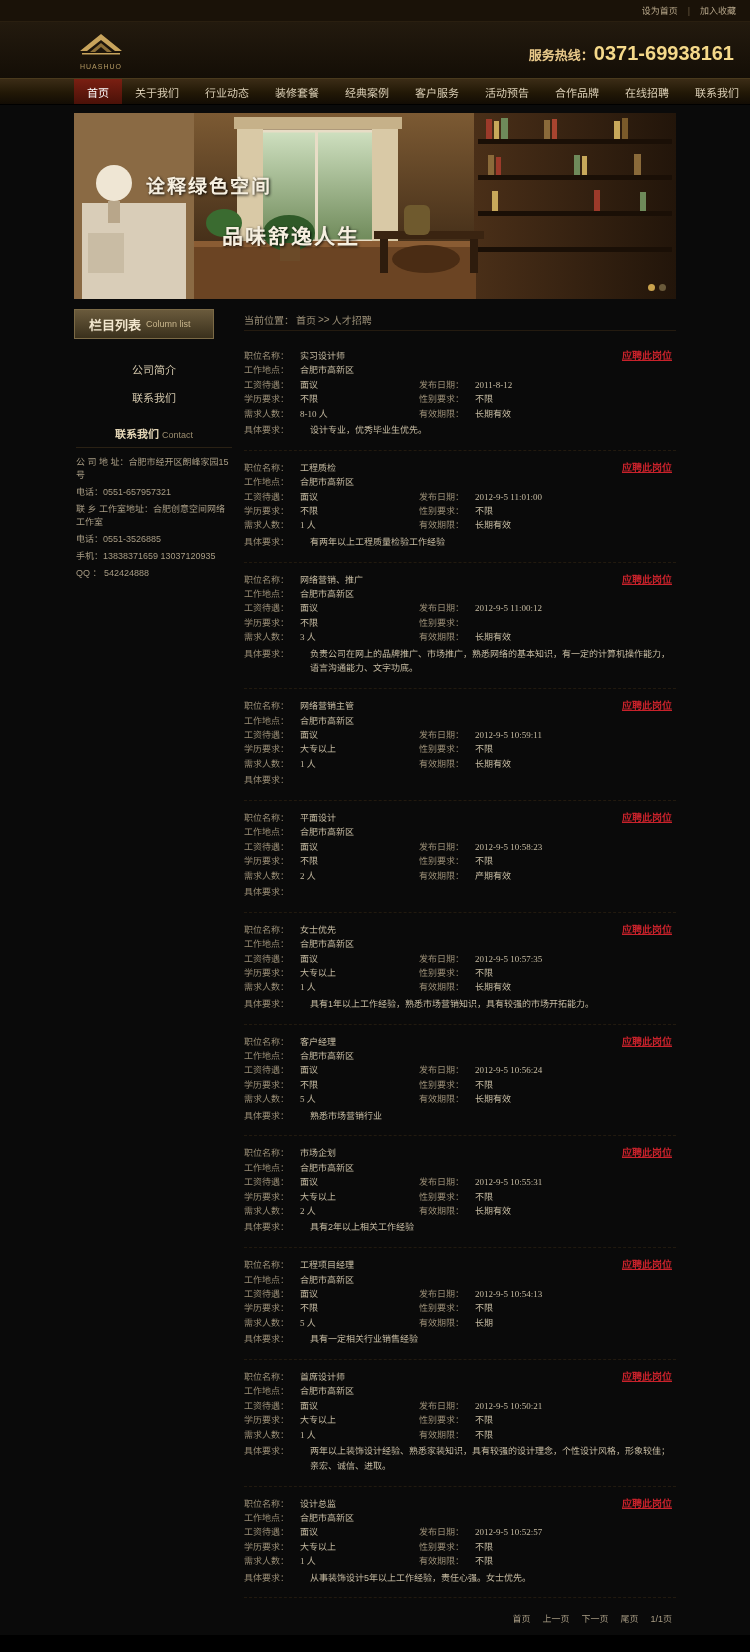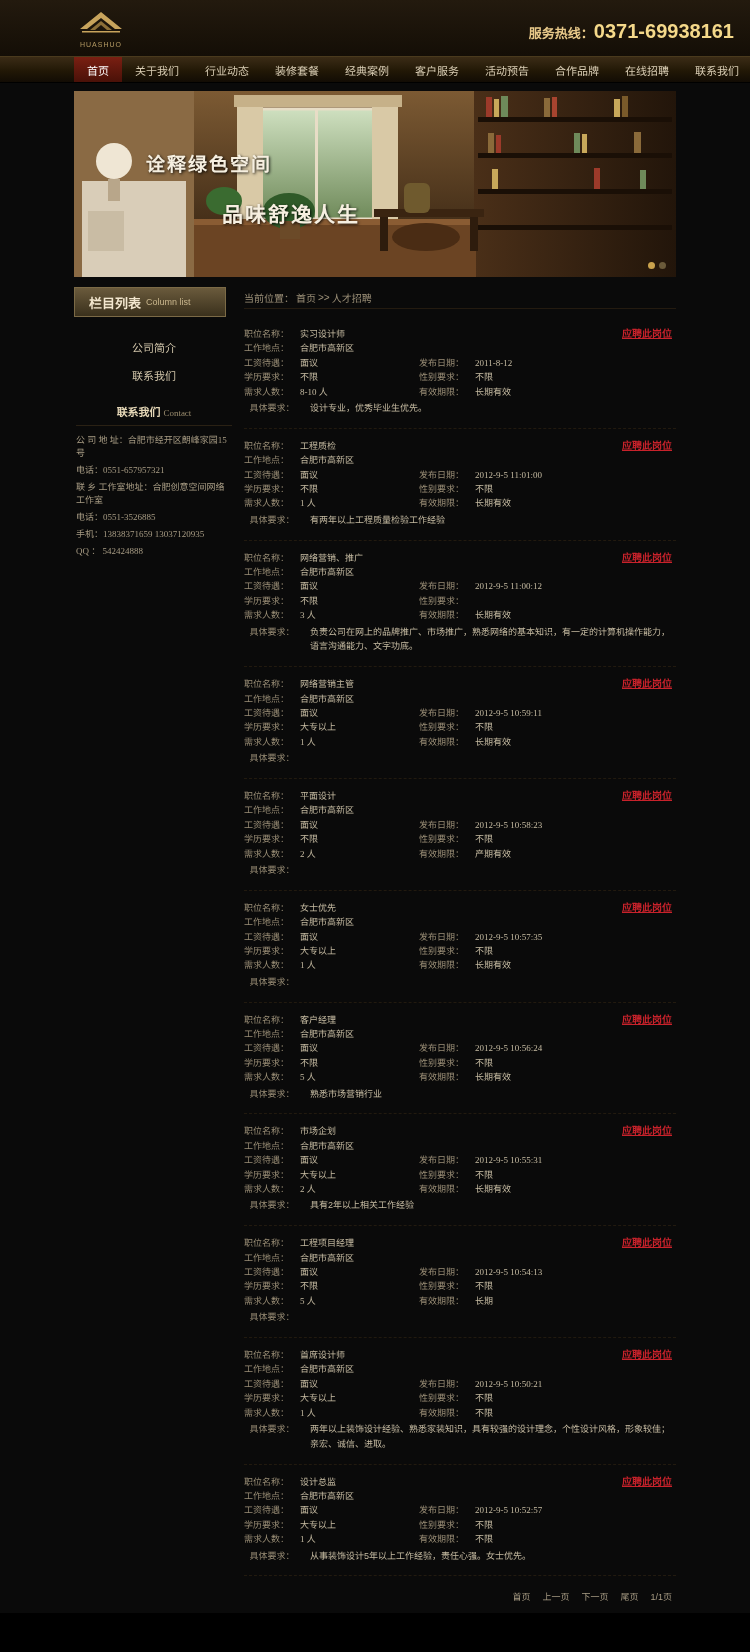--- a/index.html
+++ b/index.html
@@ -88,34 +88,34 @@
   }
   .dot { width: 7px; height: 7px; border-radius: 50%; background: #c9a24d; }
   .dot.off { background: #6a5a3a; }
 
   
   .content { width: 602px; margin: 10px auto 0; display: flex; gap: 10px; }
   .sidebar { width: 160px; flex: 0 0 160px; }
   .main { flex: 1 1 auto; }
 
   .col-title {
-    height: 30px; width: 152px;
+    height: 30px; width: 140px;
     background: linear-gradient(to bottom,#6a5a3c 0%, #3a301c 100%);
     border: 1px solid #7b6a46;
     display: flex; align-items: center; padding-left: 14px; gap: 5px;
   }
   .col-title .cn { color: #f3e7cf; font-size: 13px; font-weight: bold; }
   .col-title .en { color: #c9b68d; font-size: 9px; }
 
   .side-links { margin-top: 16px; text-align: center; }
   .side-links a {
     display: block; color: #cfc3a8; font-size: 11px; text-decoration: none;
     padding: 6px 0;
   }
-  .contact-box { margin-top: 14px; padding: 0 2px; font-family: Liberation Serif, serif; }
+  .contact-box { margin-top: 14px; padding: 0 2px; }
   .contact-head {
     text-align: center; color: #e4d6b6; font-size: 11px; font-weight: bold;
     padding-bottom: 6px; border-bottom: 1px solid #2a2114;
   }
   .contact-head .en { color: #9a8c6e; font-weight: normal; font-size: 9px; }
   .contact-body { padding-top: 8px; }
   .contact-body p {
     margin: 0 0 4px; color: #a89c84; font-size: 9px; line-height: 1.45;
   }
 
@@ -139,35 +139,40 @@
   .jf .k { color: #9a8e76; width: 56px; flex: 0 0 56px; }
   .jf .v { color: #c6bba2; }
   .col-a { width: 175px; flex: 0 0 175px; }
   .col-b { flex: 1 1 auto; }
   .job-apply {
     position: absolute; right: 4px; top: 8px;
     color: #c8222b; font-size: 10px; font-weight: bold;
     background: rgba(0,0,0,0); cursor: pointer;
   }
   .job-req { display: flex; font-size: 9px; line-height: 1.65; margin-top: 2px; }
-  .job-req .k { color: #9a8e76; width: 56px; flex: 0 0 56px; text-align: center; }
+  .job-req .k { color: #9a8e76; width: 56px; flex: 0 0 56px; }
   .job-req .v { color: #c6bba2; flex: 1 1 auto; padding-left: 10px; }
 
   
   .pager {
     display: flex; justify-content: flex-end; align-items: center; gap: 12px;
     padding: 14px 4px 10px; font-size: 9px; color: #a89c84;
   }
   .pager a { color: #a89c84; text-decoration: none; cursor: pointer; }
 </style>
 </head>
 <body>
 
 <div class="page">
 
+  <div class="topbar">
+    <a href="#">设为首页</a>
+    <span class="sep">|</span>
+    <a href="#">加入收藏</a>
+  </div>
 
   <div class="header">
     <div class="logo-mark">
       <svg width="50" height="30" viewBox="0 0 50 30" aria-hidden="true">
         <polygon points="25,3 46,20 39,20 25,9 11,20 4,20" fill="#c8a45c"></polygon>
         <polygon points="25,12 36,21 31,21 25,16 19,21 14,21" fill="#8c6f38"></polygon>
         <rect x="6" y="22" width="38" height="1.5" fill="#c8a45c"></rect>
       </svg>
       <div style="color:#b59a63;font-size:7px;letter-spacing:1px;margin-top:2px;">HUASHUO</div>
     </div>
@@ -681,20 +686,21 @@
               </div>
               <div class="col-b">
                 <div class="jf">
                   <span class="k">有效期限：</span>
                   <span class="v">长期有效</span>
                 </div>
               </div>
             </div>
             <div class="job-req">
               <span class="k">具体要求：</span>
+              <span class="v">具有1年以上工作经验，熟悉市场营销知识，具有较强的市场开拓能力。</span>
             </div>
             <a class="job-apply" href="#">应聘此岗位</a>
           </div>
           <div class="job">
             <div class="job-row">
               <div class="col-a">
                 <div class="jf">
                   <span class="k">职位名称：</span>
                   <span class="v">客户经理</span>
                 </div>
@@ -875,20 +881,21 @@
               </div>
               <div class="col-b">
                 <div class="jf">
                   <span class="k">有效期限：</span>
                   <span class="v">长期</span>
                 </div>
               </div>
             </div>
             <div class="job-req">
               <span class="k">具体要求：</span>
+              <span class="v">具有一定相关行业销售经验</span>
             </div>
             <a class="job-apply" href="#">应聘此岗位</a>
           </div>
           <div class="job">
             <div class="job-row">
               <div class="col-a">
                 <div class="jf">
                   <span class="k">职位名称：</span>
                   <span class="v">首席设计师</span>
                 </div>

